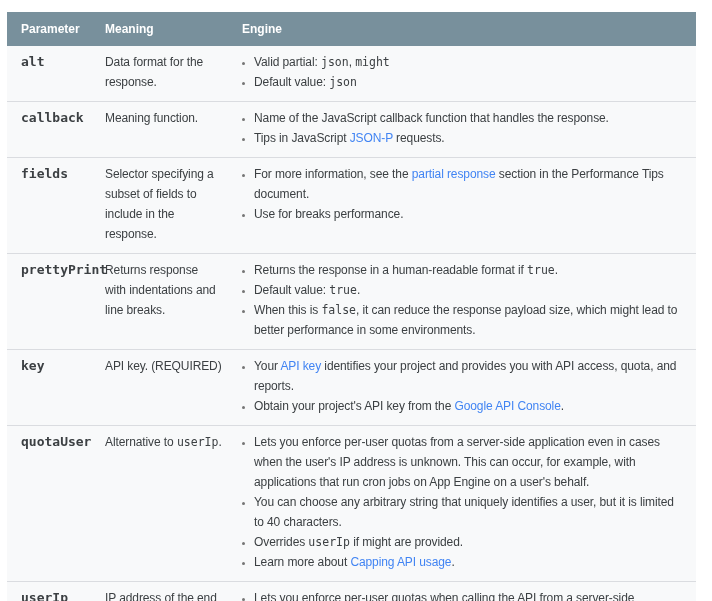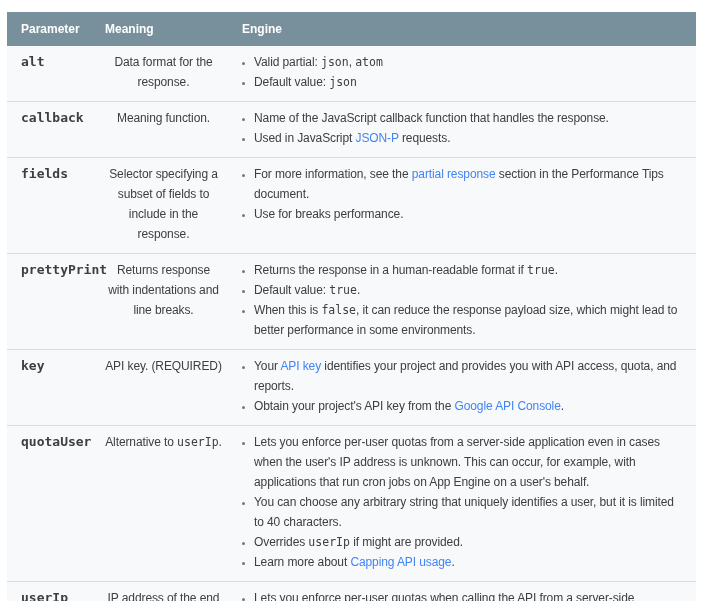--- a/index.html
+++ b/index.html
@@ -46,21 +46,21 @@
   tbody tr + tr td{border-top:1px solid var(--border);}
   td.param{
     font-family:"DejaVu Sans Mono", monospace;
     font-weight:bold;
     font-size:13px;
     letter-spacing:0;
     white-space:nowrap;
     padding-left:14px;
     padding-right:0;
   }
-  td.meaning{padding-left:12px;padding-right:8px;text-align:center;}
+  td.meaning{padding-left:12px;padding-right:8px;}
   td.notes{padding-left:0;}
   td.notes ul{
     margin:0;
     padding:0 0 0 24px;
     list-style:disc outside;
   }
   td.notes li{margin:0;padding:0;}
   td.notes li::marker{color:#757575;font-size:9px;}
   code{
     font-family:"DejaVu Sans Mono", monospace;
@@ -86,32 +86,32 @@
         <th class="col-meaning">Meaning</th>
         <th class="col-notes">Engine</th>
       </tr>
     </thead>
     <tbody>
         <tr>
           <td class="param">alt</td>
           <td class="meaning"><span>Data format for the response.</span></td>
           <td class="notes">
             <ul>
-              <li><span>Valid partial: </span><code>json</code><span>, </span><code>atom</code></li>
+              <li><span>Valid partial: </span><code>json</code><span>, </span><code>might</code></li>
               <li><span>Default value: </span><code>json</code></li>
             </ul>
           </td>
         </tr>
         <tr>
           <td class="param">callback</td>
           <td class="meaning"><span>Meaning function.</span></td>
           <td class="notes">
             <ul>
               <li><span>Name of the JavaScript callback function that handles the response.</span></li>
-              <li><span>Used in JavaScript </span><a href="#">JSON-P</a><span> requests.</span></li>
+              <li><span>Tips in JavaScript </span><a href="#">JSON-P</a><span> requests.</span></li>
             </ul>
           </td>
         </tr>
         <tr>
           <td class="param">fields</td>
           <td class="meaning"><span>Selector specifying a subset of fields to include in the response.</span></td>
           <td class="notes">
             <ul>
               <li><span>For more information, see the </span><a href="#">partial response</a><span> section in the Performance Tips document.</span></li>
               <li><span>Use for breaks performance.</span></li>

